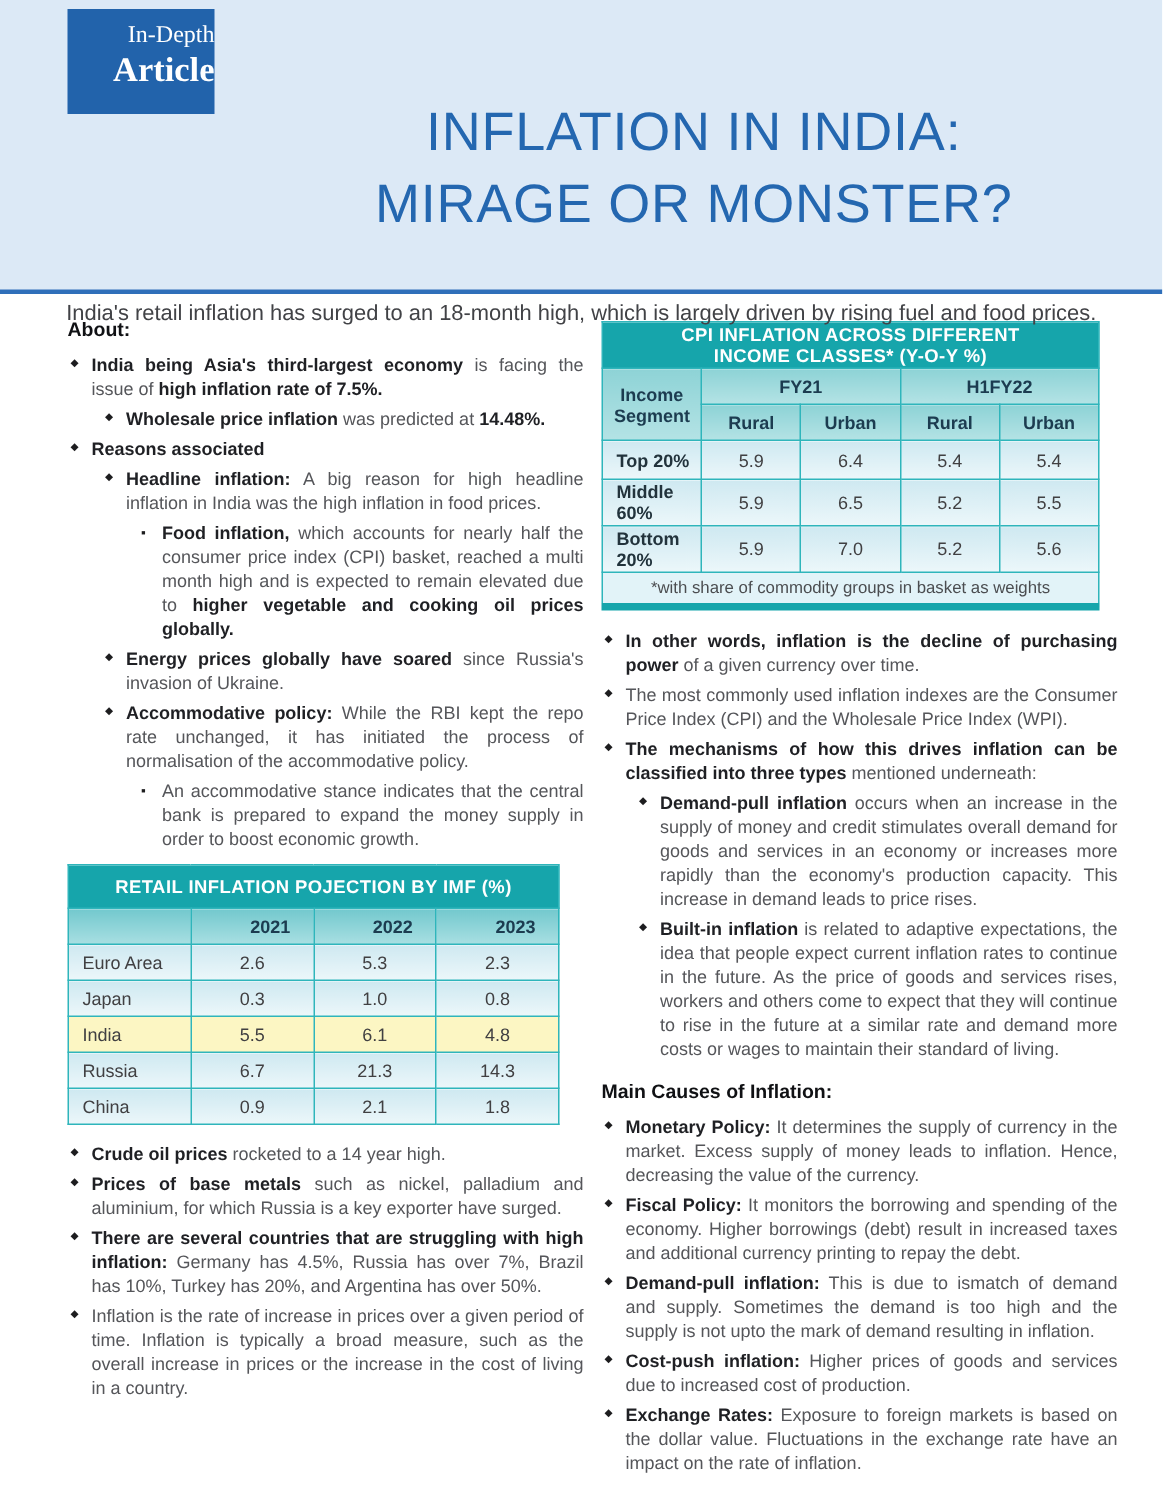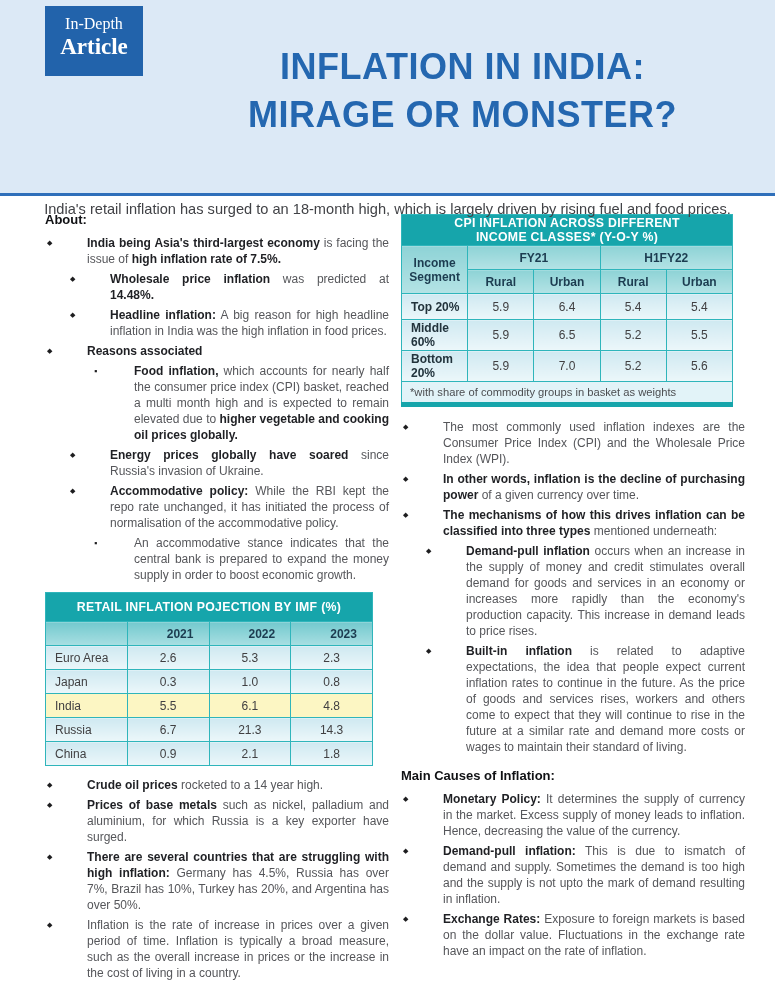--- a/index.html
+++ b/index.html
@@ -2,36 +2,36 @@
 <html><head>
 <meta charset="utf-8">
 <style>
   html,body { margin:0; padding:0; background:#ffffff; }
   .page { position:relative; width:775px; height:1002px; background:#ffffff; overflow:hidden;
           font-family:"Liberation Sans", sans-serif; }
 
   
   .header-band { position:relative; height:193px; background:#dce9f6; border-bottom:3px solid #2f6fba; }
   .badge { position:absolute; left:45px; top:6px; width:98px; height:70px; background:#2263ab;
-           color:#ffffff; text-align:center; box-sizing:border-box; padding-top:9px; }
+           color:#ffffff; text-align:right; box-sizing:border-box; padding-top:9px; }
   .badge-l1 { font-family:"Liberation Serif", serif; font-size:16px; }
   .badge-l2 { font-family:"Liberation Serif", serif; font-size:23px; font-weight:bold; margin-top:1px; }
-  .title-wrap { margin-left:150px; text-align:center; padding-top:43px; color:#2467b0;
-                font-weight:bold; font-size:36px; line-height:48px; letter-spacing:.5px; }
+  .title-wrap { margin-left:150px; text-align:center; padding-top:64px; color:#2467b0;
+                font-weight:normal; font-size:36px; line-height:48px; letter-spacing:.5px; }
   .subtitle { position:absolute; left:0; right:0; top:153px; text-align:center;
               font-size:14.6px; color:#414246;margin-top:48px; }
 
   
   .content { display:flex; gap:12px; padding:16px 29px 0 45px; }
   .col { width:344px; box-sizing:border-box; }
   .sec-heading { font-size:13px; font-weight:bold; color:#101114; margin:0 0 8px 0; }
   .mt { margin-top:13px; }
 
   
-  .li { display:flex; margin-bottom:4px;gap:26px; }
+  .li { display:flex; margin-bottom:4px; }
   .li .marker { flex:0 0 14px; font-size:7px; line-height:16px; color:#1d1d1f; }
   .li.lvl3 .marker { font-size:9px; }
   .li.lvl1 { padding-left:2px; }
   .li.lvl2 { padding-left:25px; }
   .li.lvl3 { padding-left:49px; }
   .li .txt { flex:1; font-size:12px; line-height:16px; color:#55565a; text-align:justify; }
   .li .txt .b { font-weight:bold; color:#1f2024; }
 
   
   .dtable { width:100%; border-collapse:collapse; font-size:12px; table-layout:fixed; }
@@ -39,21 +39,21 @@
   .dtable .tt { background:#16a5ab; color:#ffffff; font-weight:bold; font-size:12.3px;
                 letter-spacing:.3px; height:26px; }
   .dtable .yh { background:linear-gradient(180deg,#74c9ce,#a8dfe2); color:#1c3c50;
                 font-weight:bold; height:21px;padding-left:26px; }
   .dtable .gh { background:linear-gradient(180deg,#8ed3d6,#b4e3e5); color:#1c3c50;
                 font-weight:bold; height:21px; }
   .dtable .dc { background:linear-gradient(180deg,#cfe9f1,#ecf7fa); height:21px; }
   .dtable .hl { background:#fcf6c3; }
   .dtable .lc { text-align:left; padding-left:9px; }
   .dtable .lb { font-weight:bold; color:#22333c; }
-  .dtable .fn { text-align:left; font-size:11.2px; background:#e2f3f8; color:#4b4d50;
+  .dtable .fn { text-align:center; font-size:11.2px; background:#e2f3f8; color:#4b4d50;
                 padding:4px 8px; }
   .imf-wrap { margin:9px 16px 11px 0; }
   .cpi-wrap { margin:2px 12px 12px 0; }
   .cpi { border-bottom:5px solid #16a5ab; }
   .cpi .tt { height:20px; }
   .cpi .dc { height:23px; }
 </style>
 </head>
 <body>
 
@@ -77,27 +77,27 @@
       <div class="sec-heading">About:</div>
       <div>
           <div class="li lvl1">
             <span class="marker">◆</span>
             <span class="txt"><span class="b">India being Asia's third-largest economy </span><span>is facing the issue of </span><span class="b">high inflation rate of 7.5%.</span></span>
           </div>
           <div class="li lvl2">
             <span class="marker">◆</span>
             <span class="txt"><span class="b">Wholesale price inflation </span><span>was predicted at </span><span class="b">14.48%.</span></span>
           </div>
+          <div class="li lvl1">
+            <span class="marker">◆</span>
+            <span class="txt"><span class="b">Reasons associated</span></span>
+          </div>
           <div class="li lvl2">
             <span class="marker">◆</span>
             <span class="txt"><span class="b">Headline inflation:</span><span> A big reason for high headline inflation in India was the high inflation in food prices.</span></span>
-          </div>
-          <div class="li lvl1">
-            <span class="marker">◆</span>
-            <span class="txt"><span class="b">Reasons associated</span></span>
           </div>
           <div class="li lvl3">
             <span class="marker">▪</span>
             <span class="txt"><span class="b">Food inflation,</span><span> which accounts for nearly half the consumer price index (CPI) basket, reached a multi month high and is expected to remain elevated due to </span><span class="b">higher vegetable and cooking oil prices globally.</span></span>
           </div>
           <div class="li lvl2">
             <span class="marker">◆</span>
             <span class="txt"><span class="b">Energy prices globally have soared</span><span> since Russia's invasion of Ukraine.</span></span>
           </div>
           <div class="li lvl2">
@@ -224,49 +224,57 @@
               <tr>
                 <td class="fn" colspan="5">*with share of commodity groups in basket as weights</td>
               </tr>
             </tbody>
         </table>
       </div>
 
       <div>
           <div class="li lvl1">
             <span class="marker">◆</span>
+            <span class="txt"><span class="b">In other words, inflation is the decline of purchasing power</span><span> of a given currency over time.</span></span>
+          </div>
+          <div class="li lvl1">
+            <span class="marker">◆</span>
             <span class="txt"><span>The most commonly used inflation indexes are the Consumer Price Index (CPI) and the Wholesale Price Index (WPI).</span></span>
           </div>
           <div class="li lvl1">
             <span class="marker">◆</span>
-            <span class="txt"><span class="b">In other words, inflation is the decline of purchasing power</span><span> of a given currency over time.</span></span>
-          </div>
-          <div class="li lvl1">
-            <span class="marker">◆</span>
             <span class="txt"><span class="b">The mechanisms of how this drives inflation can be classified into three types</span><span> mentioned underneath:</span></span>
           </div>
           <div class="li lvl2">
             <span class="marker">◆</span>
             <span class="txt"><span class="b">Demand-pull inflation</span><span> occurs when an increase in the supply of money and credit stimulates overall demand for goods and services in an economy or increases more rapidly than the economy's production capacity. This increase in demand leads to price rises.</span></span>
           </div>
           <div class="li lvl2">
             <span class="marker">◆</span>
             <span class="txt"><span class="b">Built-in inflation</span><span> is related to adaptive expectations, the idea that people expect current inflation rates to continue in the future. As the price of goods and services rises, workers and others come to expect that they will continue to rise in the future at a similar rate and demand more costs or wages to maintain their standard of living.</span></span>
           </div>
         </div>
 
       <div class="sec-heading mt">Main Causes of Inflation:</div>
       <div>
           <div class="li lvl1">
             <span class="marker">◆</span>
             <span class="txt"><span class="b">Monetary Policy:</span><span> It determines the supply of currency in the market. Excess supply of money leads to inflation. Hence, decreasing the value of the currency.</span></span>
           </div>
           <div class="li lvl1">
             <span class="marker">◆</span>
+            <span class="txt"><span class="b">Fiscal Policy:</span><span> It monitors the borrowing and spending of the economy. Higher borrowings (debt) result in increased taxes and additional currency printing to repay the debt.</span></span>
+          </div>
+          <div class="li lvl1">
+            <span class="marker">◆</span>
             <span class="txt"><span class="b">Demand-pull inflation:</span><span> This is due to ismatch of demand and supply. Sometimes the demand is too high and the supply is not upto the mark of demand resulting in inflation.</span></span>
+          </div>
+          <div class="li lvl1">
+            <span class="marker">◆</span>
+            <span class="txt"><span class="b">Cost-push inflation:</span><span> Higher prices of goods and services due to increased cost of production.</span></span>
           </div>
           <div class="li lvl1">
             <span class="marker">◆</span>
             <span class="txt"><span class="b">Exchange Rates:</span><span> Exposure to foreign markets is based on the dollar value. Fluctuations in the exchange rate have an impact on the rate of inflation.</span></span>
           </div>
         </div>
     </div>
 
   </div>
 </div>

